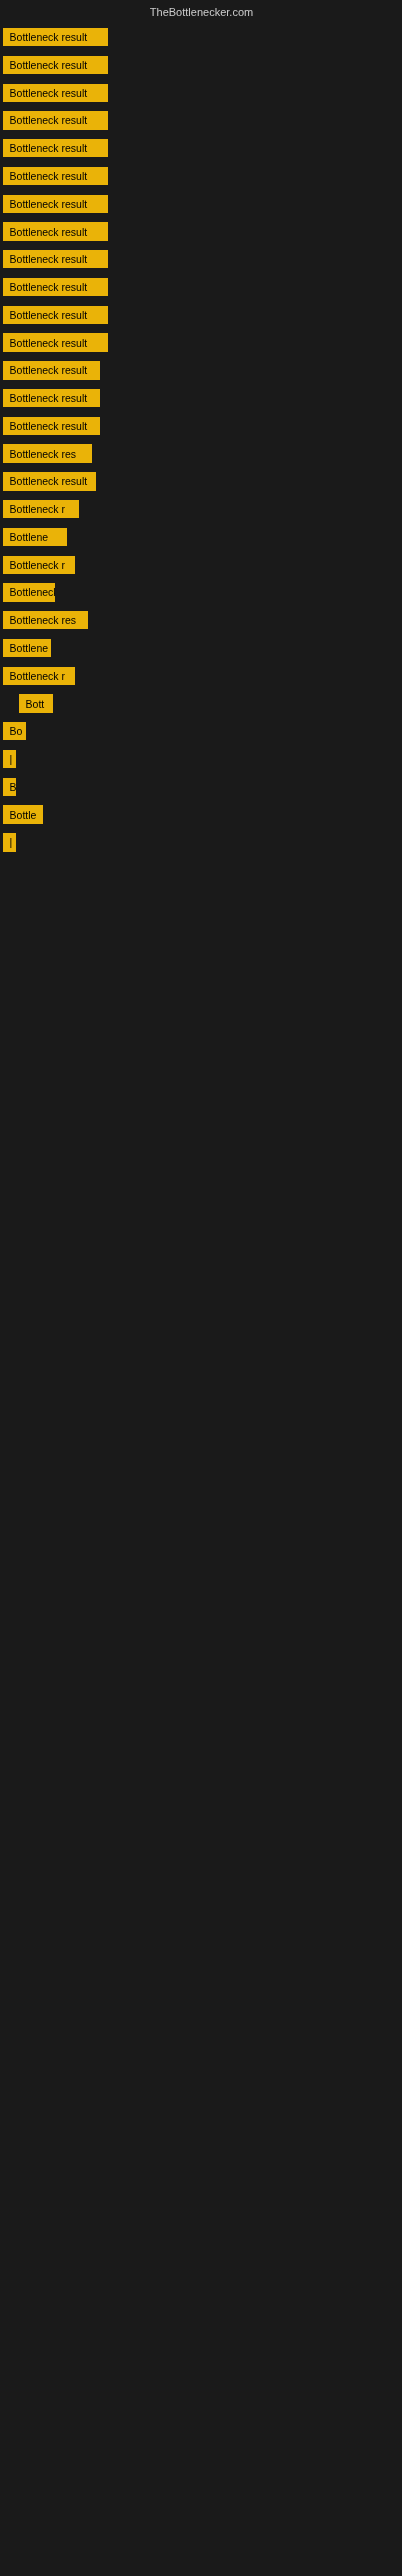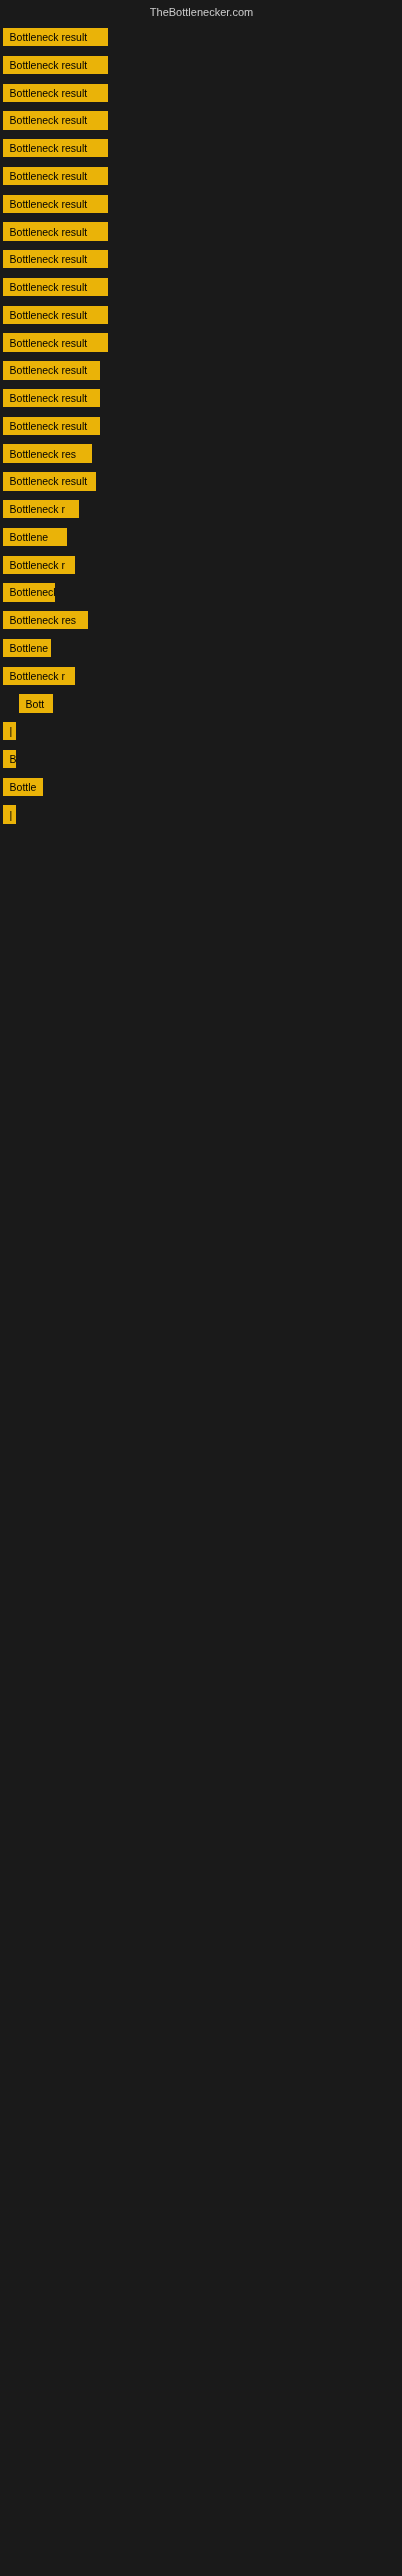--- a/index.html
+++ b/index.html
@@ -68,18 +68,19 @@
     <div class="item-row"><span class="bottleneck-label" style="max-width: 89px; width: 89px;">Bottleneck res</span></div>
     <div class="item-row"><span class="bottleneck-label" style="max-width: 93px; width: 93px;">Bottleneck result</span></div>
     <div class="item-row"><span class="bottleneck-label" style="max-width: 76px; width: 76px;">Bottleneck r</span></div>
     <div class="item-row"><span class="bottleneck-label" style="max-width: 64px; width: 64px;">Bottlene</span></div>
     <div class="item-row"><span class="bottleneck-label" style="max-width: 72px; width: 72px;">Bottleneck r</span></div>
     <div class="item-row"><span class="bottleneck-label" style="max-width: 66px; width: 52px;">Bottleneck</span></div>
     <div class="item-row"><span class="bottleneck-label" style="max-width: 85px; width: 85px;">Bottleneck res</span></div>
     <div class="item-row"><span class="bottleneck-label" style="max-width: 58px; width: 48px;">Bottlene</span></div>
     <div class="item-row"><span class="bottleneck-label" style="max-width: 72px; width: 72px;">Bottleneck r</span></div>
     <div class="item-row"><span class="bottleneck-label" style="max-width: 34px; width: 34px; margin-left: 16px;">Bott</span></div>
+    <div class="item-row"><span class="bottleneck-label" style="max-width: 22.5px; width: 22.5px;">Bo</span></div>
     <div class="item-row"><span class="bottleneck-label" style="max-width: 6.4px; width: 6.4px;">|</span></div>
     <div class="item-row"><span class="bottleneck-label" style="max-width: 11.3px; width: 11.3px;">B</span></div>
     <div class="item-row"><span class="bottleneck-label" style="max-width: 40px; width: 40px;">Bottle</span></div>
     <div class="item-row"><span class="bottleneck-label" style="max-width: 6.4px; width: 6.4px;">|</span></div>
   </div>
 
 
 </body></html>

